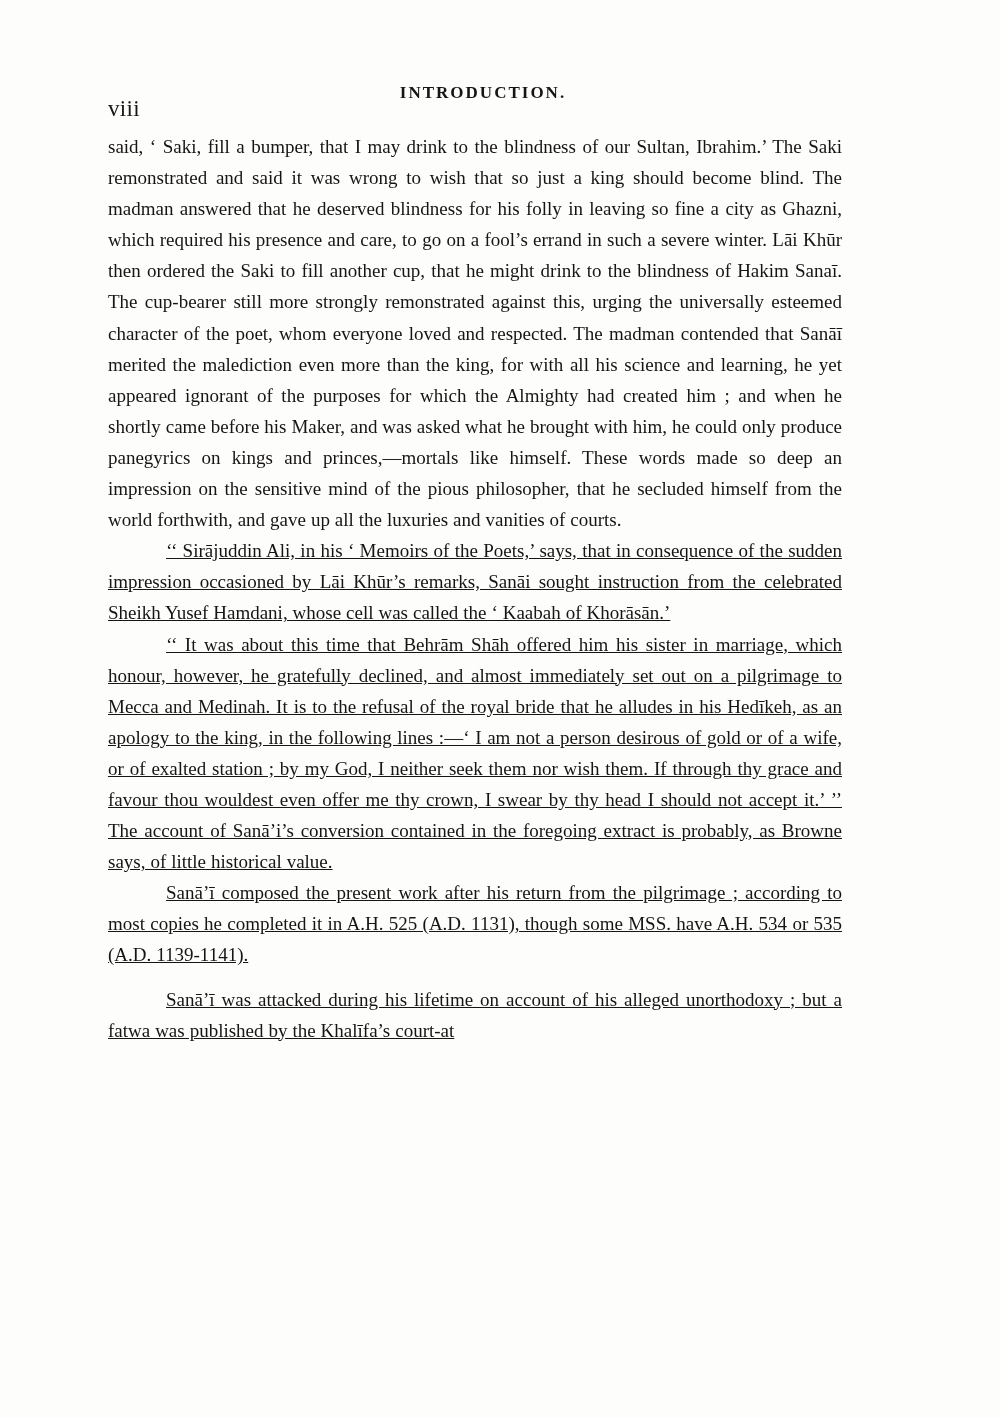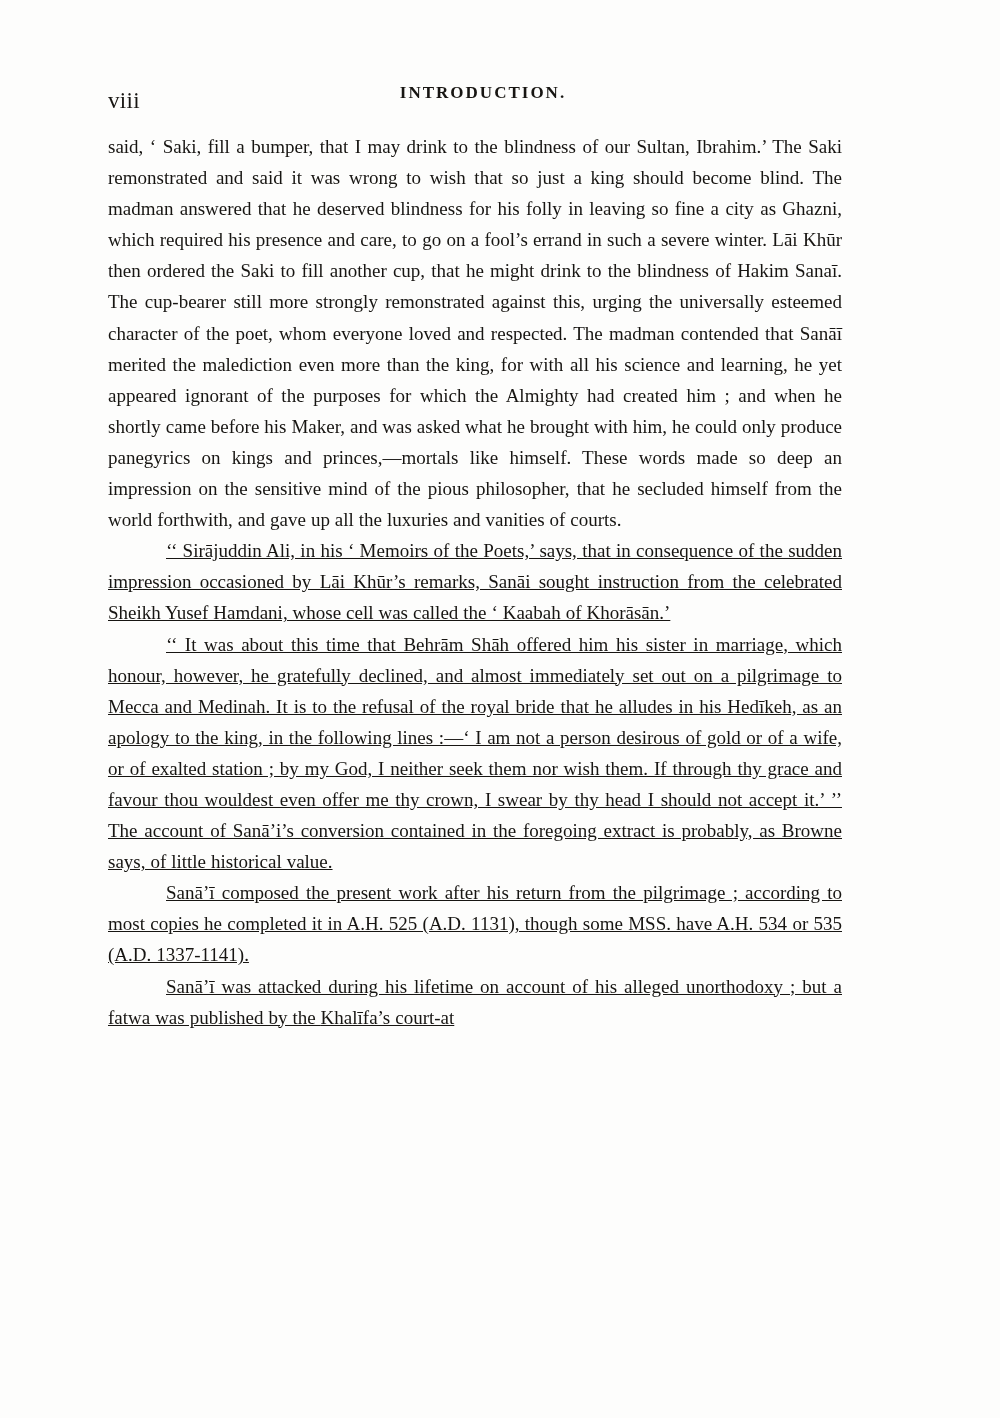--- a/index.html
+++ b/index.html
@@ -24,21 +24,21 @@
   .running-head {
     position: absolute;
     left: 108px;
     top: 78px;
     width: 732px;
     height: 30px;
   }
   .folio {
     position: absolute;
     left: 0;
-    top: 8px;
+    top: 16px;
     font-size: 23px;
     line-height: 30px;
     letter-spacing: 0.3px;
   }
   .head-title {
     position: absolute;
     left: 8px;
     top: 0;
     width: 732px;
     text-align: center;
@@ -64,21 +64,21 @@
     text-justify: inter-word;
     text-indent: 0;
     word-spacing: 0.2px;
     hyphens: none;
   }
   p.para.indent {
     text-indent: 58px;
     text-decoration: underline;
   }
   
-  p.para:last-child { margin-bottom: 0; }
+  p.para:last-child { margin-bottom: 0; margin-top: 13px; }
 
   .kh-digraph {
     text-decoration: underline;
     text-decoration-thickness: 1px;
     text-underline-offset: 1px;
   }
 </style>
 </head>
 <body>
 
@@ -90,19 +90,19 @@
   </div>
 
   <div class="textblock">
 
     <p class="para">said, ‘ Saki, fill a bumper, that I may drink to the blindness of our Sultan, Ibrahim.’   The Saki remonstrated and said it was wrong to wish that so just a king should become blind.  The madman answered that he deserved blindness for his folly in leaving so fine a city as Ghazni, which required his presence and care, to go on a fool’s errand in such a severe winter.  Lāi Khūr then ordered the Saki to fill another cup, that he might drink to the blindness of Hakim Sanaī. The cup-bearer still more strongly remonstrated against this, urging the universally esteemed character of the poet, whom everyone loved and respected.  The madman contended that Sanāī merited the malediction even more than the king, for with all his science and learning, he yet appeared ignorant of the purposes for which the Almighty had created him ; and when he shortly came before his Maker, and was asked what he brought with him, he could only produce panegyrics on kings and princes,—mortals like himself.  These words made so deep an impression on the sensitive mind of the pious philosopher, that he secluded himself from the world forthwith, and gave up all the luxuries and vanities of courts.</p>
 
     <p class="para indent">‘‘ Sirājuddin Ali, in his ‘ Memoirs of the Poets,’ says, that in consequence of the sudden impression occasioned by Lāi Khūr’s remarks, Sanāi sought instruction from the celebrated Sheikh Yusef Hamdani, whose cell was called the ‘ Kaabah of Khorāsān.’</p>
 
     <p class="para indent">‘‘ It was about this time that Behrām Shāh offered him his sister in marriage, which honour, however, he gratefully declined, and almost immediately set out on a pilgrimage to Mecca and Medinah. It is to the refusal of the royal bride that he alludes in his Hedīkeh, as an apology to the king, in the following lines :—‘ I am not a person desirous of gold or of a wife, or of exalted station ; by my God, I neither seek them nor wish them.  If through thy grace and favour thou wouldest even offer me thy crown, I swear by thy head I should not accept it.’ ’’   The account of Sanā’i’s conversion contained in the foregoing extract is probably, as Browne says, of little historical value.</p>
 
-    <p class="para indent">Sanā’ī composed the present work after his return from the pilgrimage ; according to most copies he completed it in A.H. 525 (A.D. 1131), though some MSS. have A.H. 534 or 535 (A.D. 1337-1141).</p>
+    <p class="para indent">Sanā’ī composed the present work after his return from the pilgrimage ; according to most copies he completed it in A.H. 525 (A.D. 1131), though some MSS. have A.H. 534 or 535 (A.D. 1139-1141).</p>
 
     <p class="para indent"><span>Sanā’ī was attacked during his lifetime on account of his alleged unorthodoxy ; but a fatwa was published by the </span><span class="kh-digraph">Kh</span><span>alīfa’s court-at</span></p>
 
   </div>
 
 </div>
 
 </body></html>

